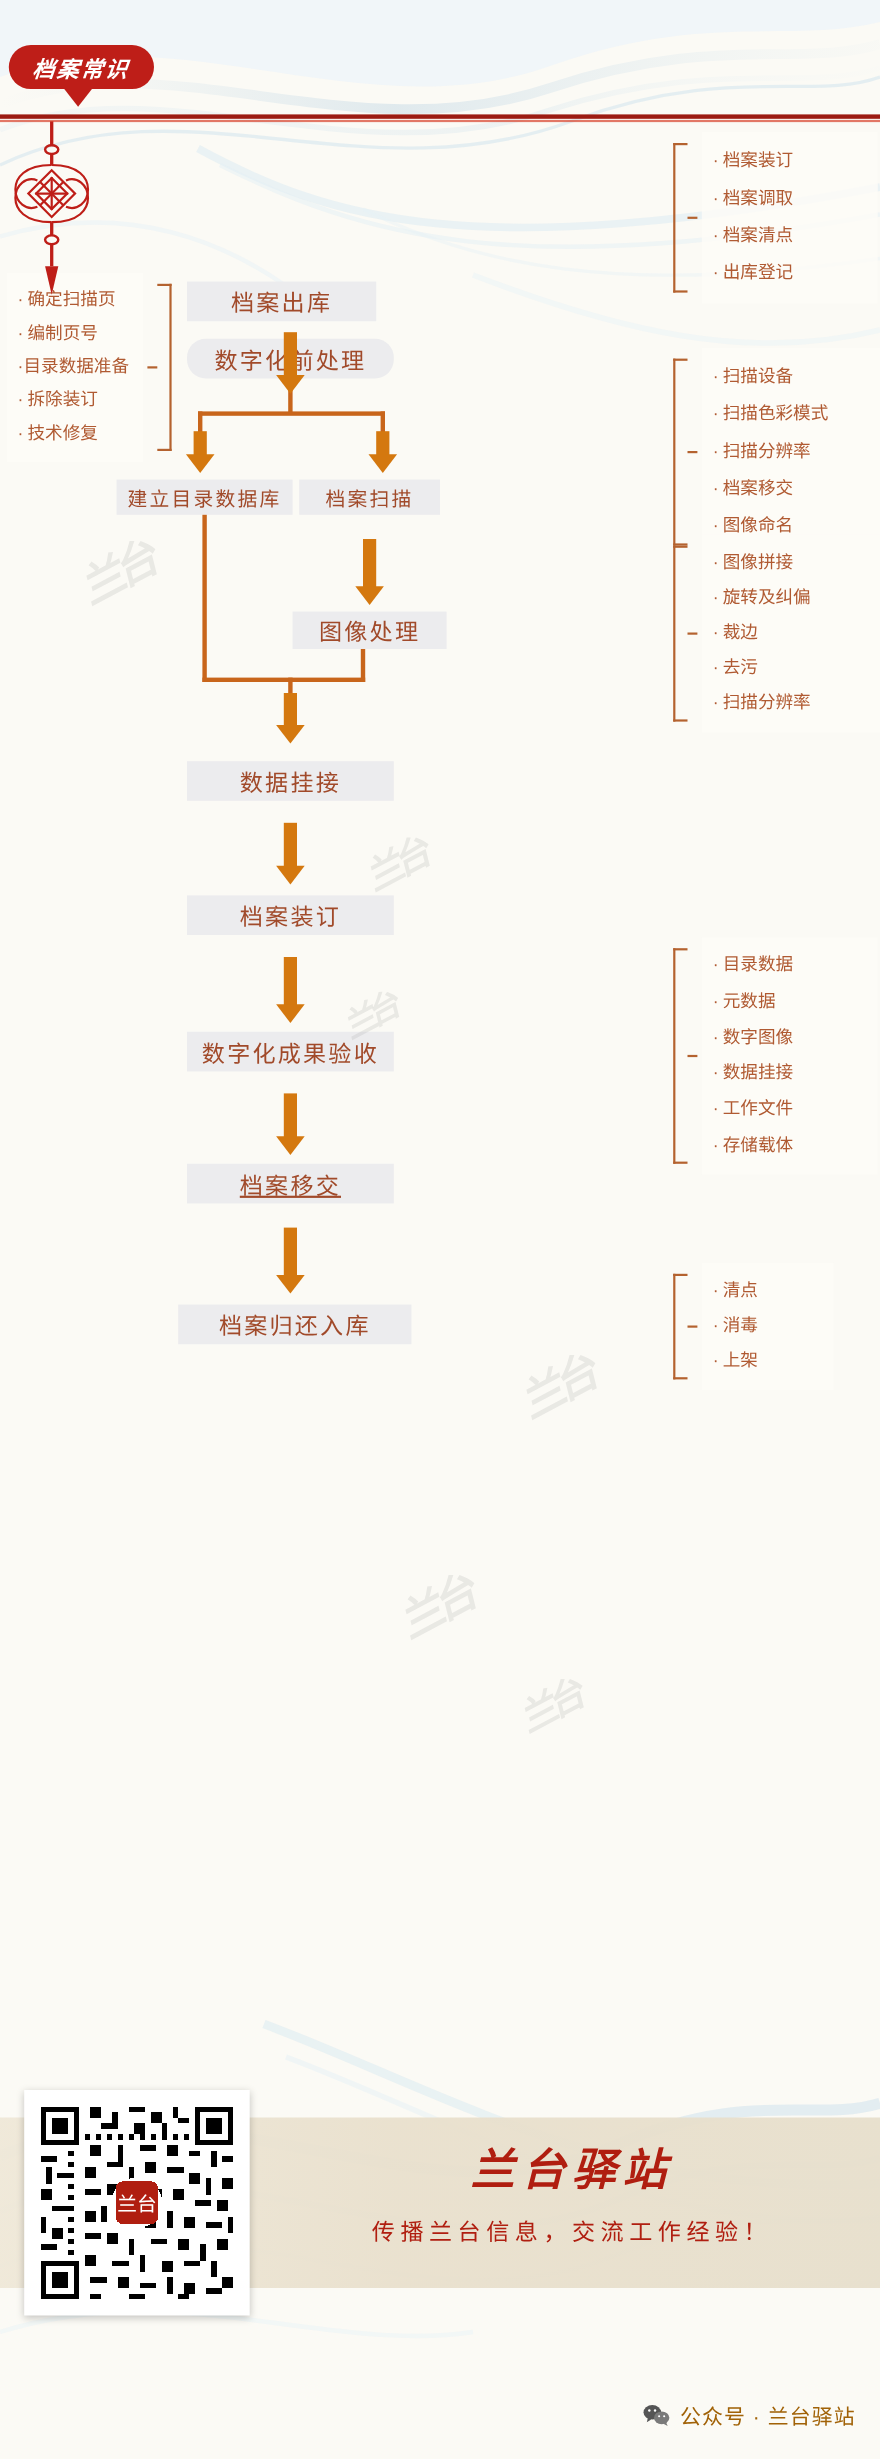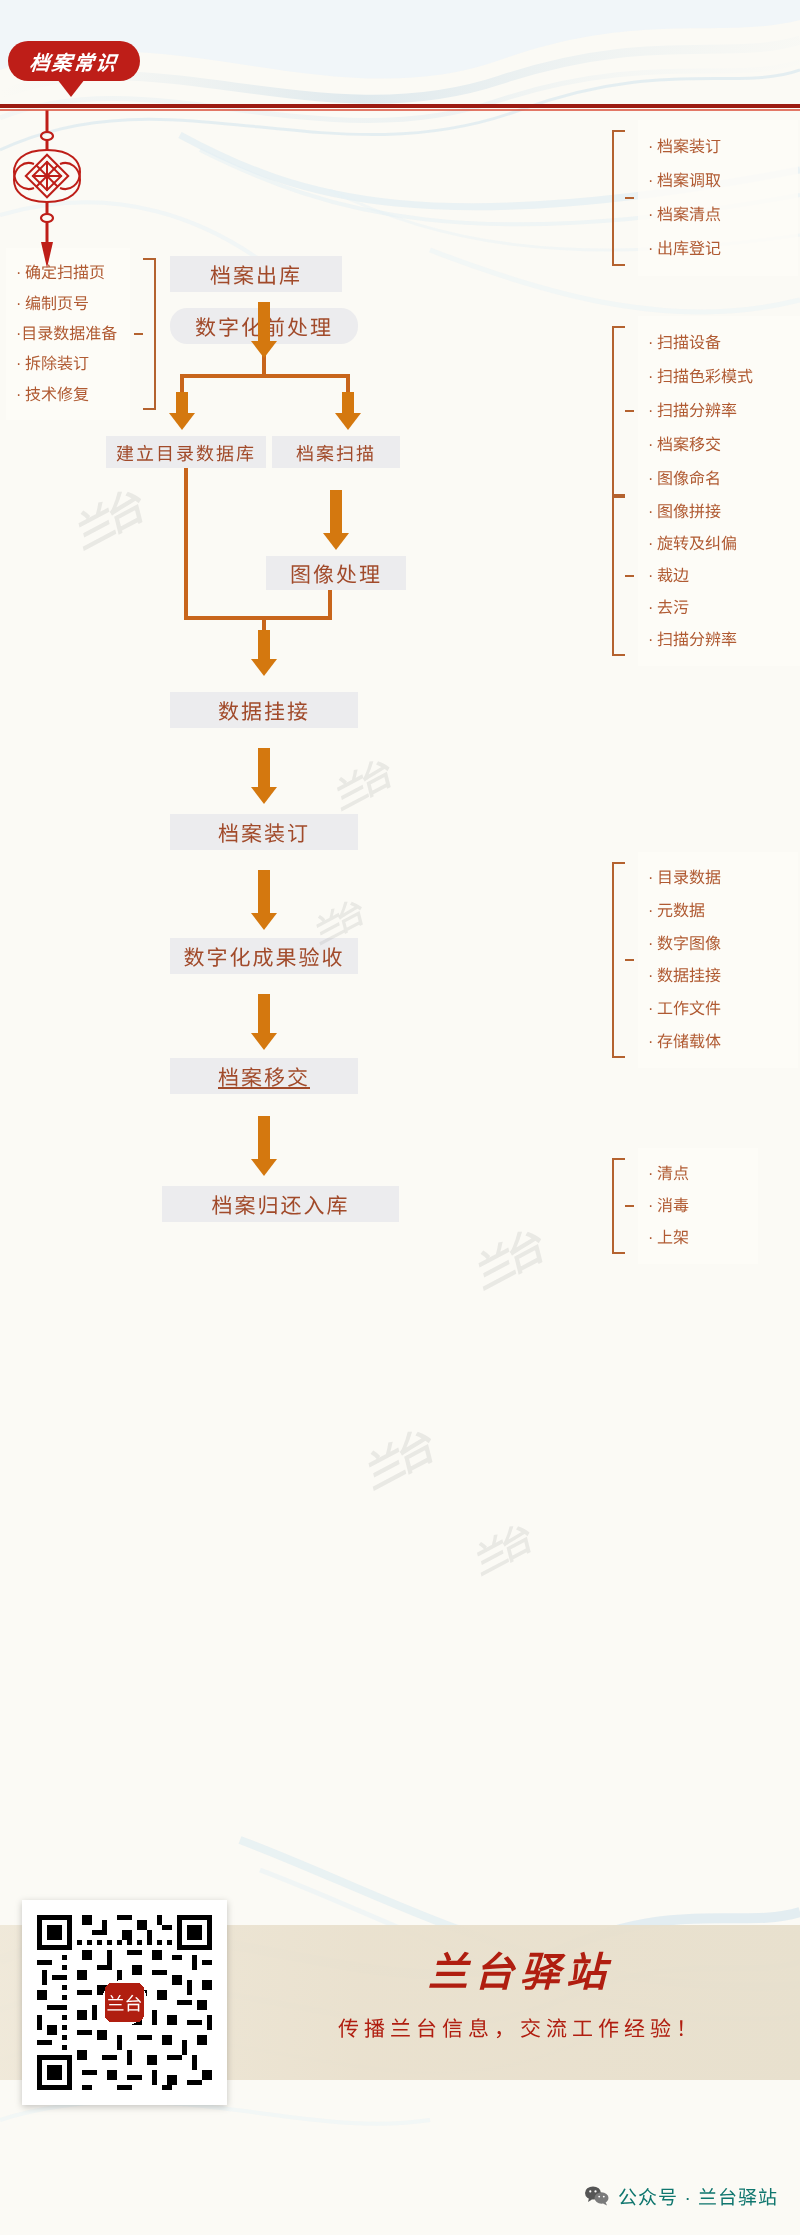--- a/index.html
+++ b/index.html
@@ -115,21 +115,21 @@
     font-family:"DejaVu Serif","Liberation Serif",serif;font-style:italic;
   }
   .slogan{
     position:absolute;left:280px;top:222px;width:480px;text-align:center;
     color:#B01E10;font-size:21px;letter-spacing:5px;
     font-family:"DejaVu Serif","Liberation Serif",serif;
   }
   .wechat-row{
     position:absolute;right:22px;top:392px;display:flex;align-items:center;gap:8px;
   }
-  .wechat-label{color:#0f766e;font-size:19px;letter-spacing:1px;}
+  .wechat-label{color:#a16207;font-size:19px;letter-spacing:1px;}
   .bottom-note{
     position:absolute;left:0;top:425px;width:800px;text-align:center;
     color:#C23418;font-size:11.5px;letter-spacing:.3px;
   }
 </style>
 </head>
 <body>
 
 <div class="page">
 
@@ -423,21 +423,21 @@
 
   <div class="box lg" style="left:170px;top:1058px;width:188px;height:36px;text-decoration:underline;">
     <span>档案移交</span>
   </div>
 
   <div class="arrow" style="left:251px;top:1116px;width:26px;height:60px;">
     <div class="shaft" style="height:44px;"></div>
     <div class="head" style="top:43px;"></div>
   </div>
 
-  <div class="box lg" style="left:162px;top:1186px;width:237px;height:36px;">
+  <div class="box lg" style="left:162px;top:1186px;width:212px;height:36px;">
     <span>档案归还入库</span>
   </div>
 
   <div class="listgroup" style="left:612px;top:1158px;width:180px;height:96px;">
     <div class="bracket"></div>
     <div class="bracket-stub"></div>
     <div class="listbox" style="width:120px;height:116px;display:flex;flex-direction:column;justify-content:space-around;">
       <div class="litem">
           <span class="dot">·</span>
           <span>清点</span>

